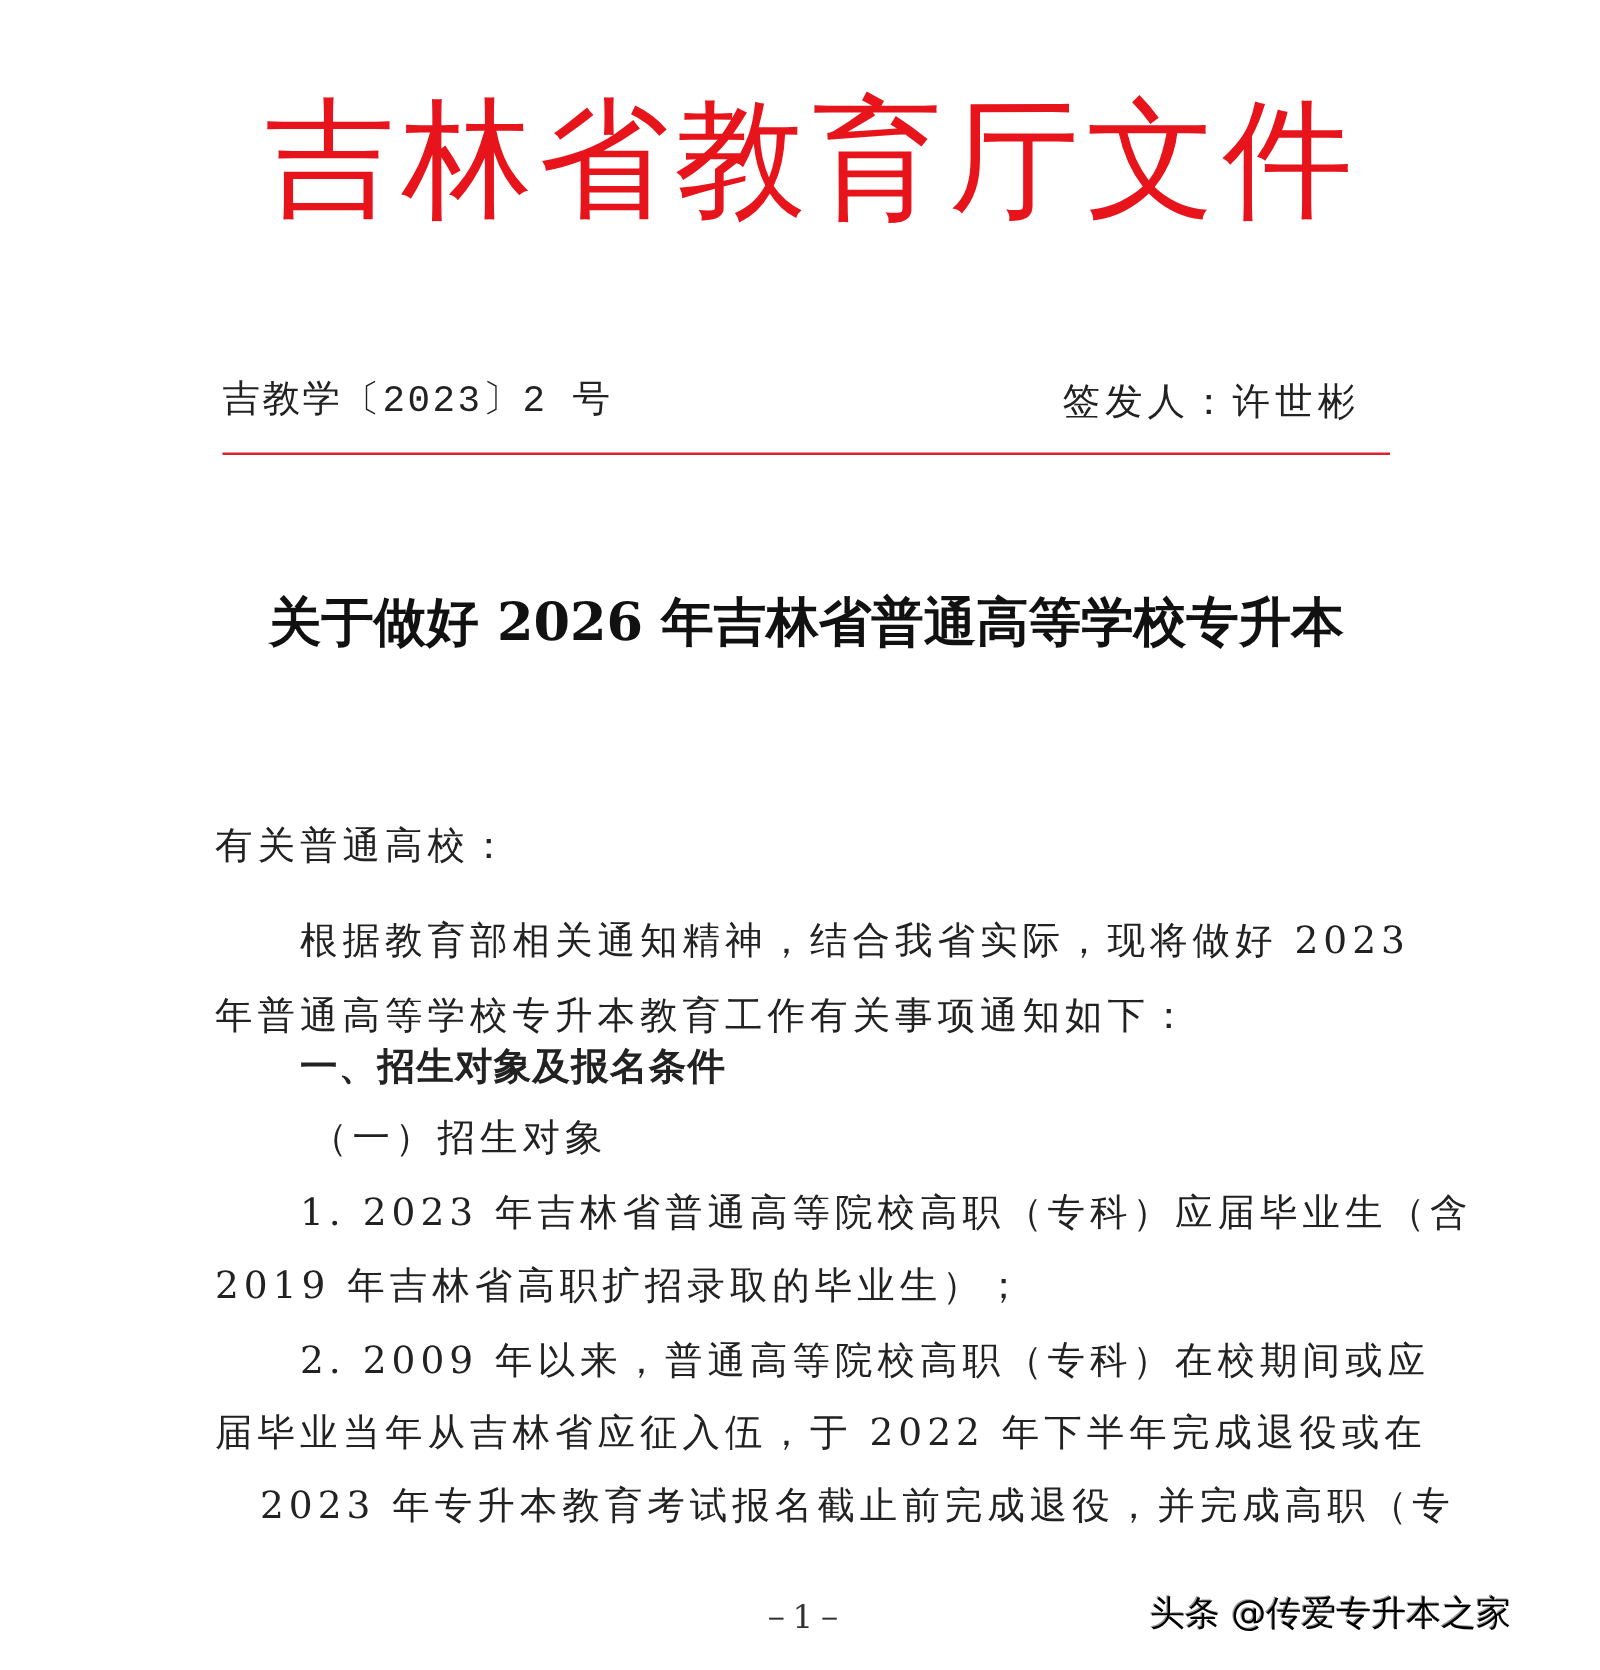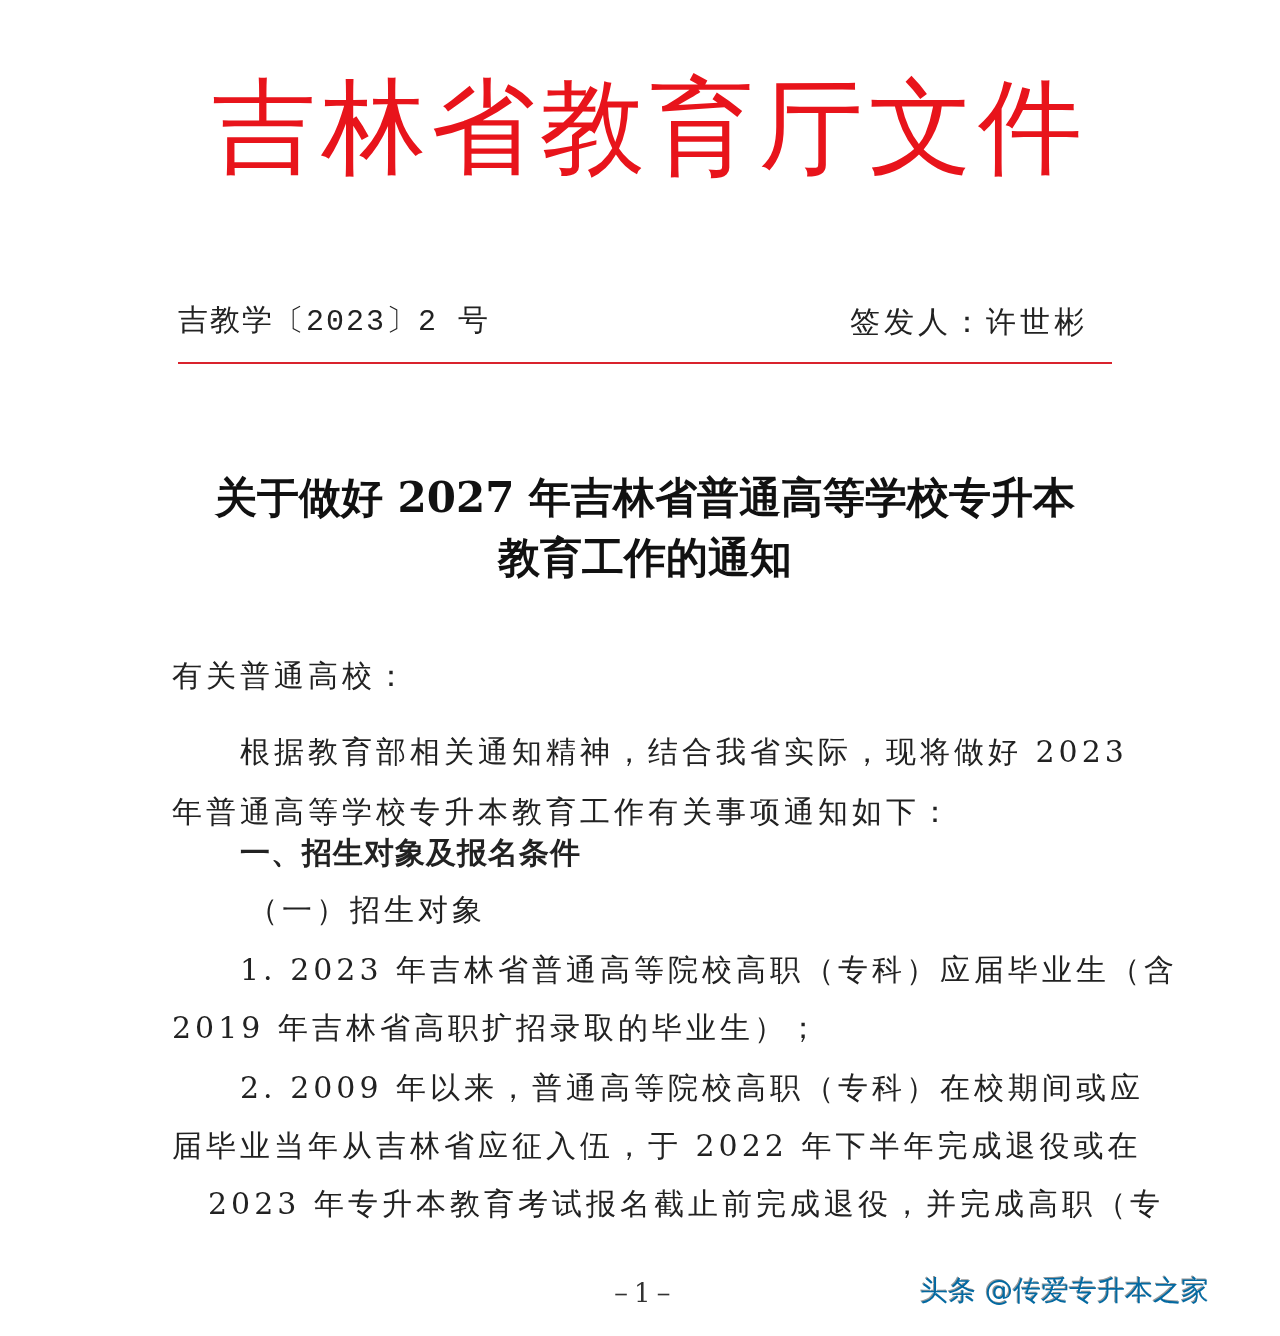--- a/index.html
+++ b/index.html
@@ -36,21 +36,21 @@
       font-size: 30px; color: #222;
     }
     .line { position: absolute; left: 0; white-space: nowrap; letter-spacing: 4px; }
     .section-heading { font-family: "DejaVu Sans", sans-serif; font-weight: bold; letter-spacing: 1px; }
     .page-number {
       position: absolute; left: 608px; top: 1276px;
       font-size: 26px; color: #333;
     }
     .watermark {
       position: absolute; left: 920px; top: 1272px;
-      font-family: "DejaVu Sans", sans-serif; font-size: 28px; color: #0369a1;
+      font-family: "DejaVu Sans", sans-serif; font-size: 28px; color: #000000;
       text-shadow: 1px 1px 0 #fff, -1px -1px 0 #999;
     }
   </style>
 </head>
 <body>
 
 <div class="header-title">
   <span>吉</span>
   <span>林</span>
   <span>省</span>
@@ -62,22 +62,21 @@
 </div>
 
 <div class="doc-meta">
   <span class="doc-number">吉教学〔2023〕2 号</span>
   <span class="issuer">签发人：许世彬</span>
 </div>
 
 <div class="red-rule"></div>
 
 <div class="notice-title">
-  <div>关于做好 2027 年吉林省普通高等学校专升本</div>
-  <div>教育工作的通知</div>
+  <div>关于做好 2026 年吉林省普通高等学校专升本</div>
 </div>
 
 <div class="body-text">
   <div class="line" style="top:0px;text-align:center;">有关普通高校：</div>
   <div class="line" style="top:76px; left:68px;">根据教育部相关通知精神，结合我省实际，现将做好 2023</div>
   <div class="line" style="top:136px;">年普通高等学校专升本教育工作有关事项通知如下：</div>
   <div class="line section-heading" style="top:177px; left:68px;">一、招生对象及报名条件</div>
   <div class="line" style="top:234px; left:76px;">（一）招生对象</div>
   <div class="line" style="top:294px; left:68px;">1. 2023 年吉林省普通高等院校高职（专科）应届毕业生（含</div>
   <div class="line" style="top:352px;">2019 年吉林省高职扩招录取的毕业生）；</div>

